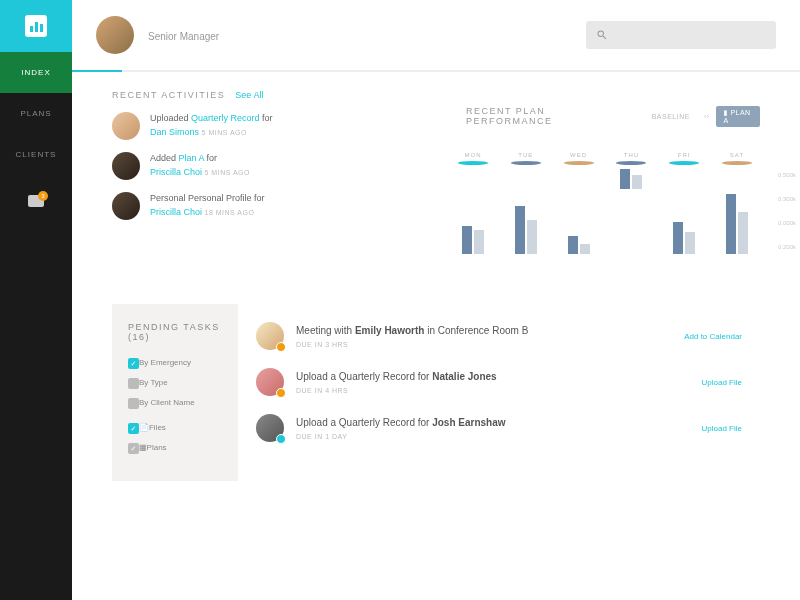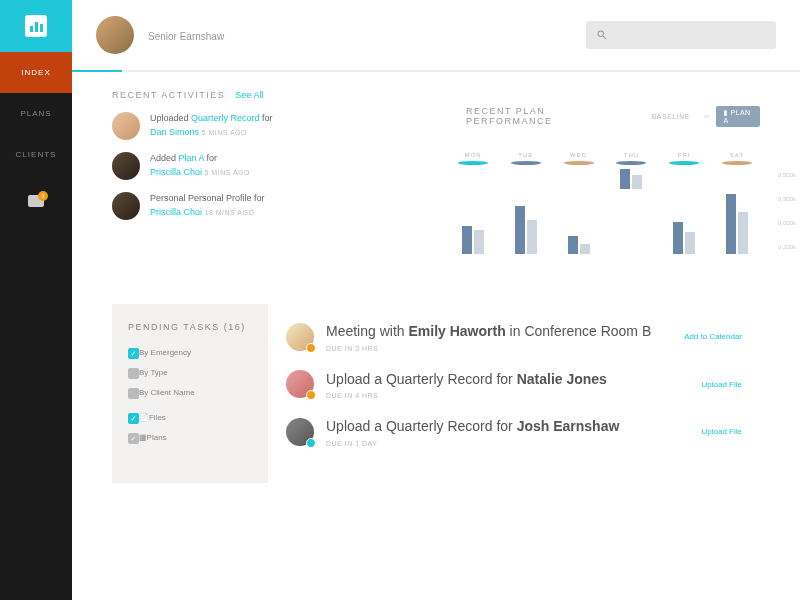--- a/index.html
+++ b/index.html
@@ -4,21 +4,21 @@
 <style>
 *{margin:0;padding:0;box-sizing:border-box;font-family:Helvetica,Arial,sans-serif}
 body{width:800px;height:600px;background:#fff;overflow:hidden;font-size:10px;color:#555}
 .app{display:flex;height:100%}
 .sidebar{width:72px;background:#1a1a1a;display:flex;flex-direction:column;align-items:center}
 .logo{width:72px;height:52px;background:#1fc7d8;display:flex;align-items:center;justify-content:center}
 .logo-inner{width:22px;height:22px;background:#fff;border-radius:3px;display:flex;align-items:center;justify-content:center}
 .logo-bars{display:flex;gap:2px;align-items:flex-end;height:12px}
 .logo-bars span{width:3px;background:#1fc7d8}
 .nav-item{width:100%;padding:16px 0;text-align:center;color:#888;font-size:8px;letter-spacing:1px;cursor:pointer}
-.nav-item.active{background:#c2410c;color:#fff}
+.nav-item.active{background:#15803d;color:#fff}
 .notif{margin-top:20px;position:relative}
 .notif-icon{width:16px;height:12px;background:#ccc;border-radius:2px;display:inline-block}
 .notif-badge{position:absolute;top:-4px;right:-4px;background:#f39c12;color:#fff;width:10px;height:10px;border-radius:50%;font-size:6px;display:flex;align-items:center;justify-content:center}
 .main{flex:1;display:flex;flex-direction:column;overflow:hidden}
 .header{display:flex;align-items:center;padding:16px 24px;gap:14px}
 .avatar{width:38px;height:38px;border-radius:50%;background:linear-gradient(135deg,#d4a574,#8b6f47)}
 .avatar.a2{background:linear-gradient(135deg,#e8c4a0,#c9976b)}
 .avatar.a3{background:linear-gradient(135deg,#5a4a3a,#2a1f18)}
 .avatar.a4{background:linear-gradient(135deg,#f4e8c1,#d4a574)}
 .avatar.a5{background:linear-gradient(135deg,#e8a0a0,#c96b6b)}
@@ -49,31 +49,31 @@
 .days{display:flex;justify-content:space-between;font-size:6px;color:#bbb;letter-spacing:1px;margin-bottom:4px;position:relative}
 .days div{position:relative;text-align:center;width:30px}
 .day-dot{width:4px;height:4px;border-radius:50%;margin:3px auto 0}
 .bars{display:flex;justify-content:space-between;align-items:flex-end;height:85px;position:relative}
 .bar-group{display:flex;gap:2px;align-items:flex-end;width:30px;justify-content:center}
 .bar{width:10px}
 .bar.b1{background:#6b87a8}
 .bar.b2{background:#cdd6df}
 .ylabels{position:absolute;right:-36px;top:20px;font-size:6px;color:#ccc;display:flex;flex-direction:column;gap:18px}
 .pending{margin-top:22px;display:flex;background:#f3f2f0}
-.pending-side{width:156px;padding:18px 16px}
+.pending-side{width:126px;padding:18px 16px}
 .pending-title{font-size:9px;letter-spacing:1.5px;color:#888;margin-bottom:16px}
 .filter{display:flex;align-items:flex-start;font-size:8px;color:#888;margin-bottom:9px;cursor:pointer}
 .cb{width:11px;height:11px;border-radius:2px;display:flex;align-items:center;justify-content:center;font-size:7px;color:#fff}
 .cb.on{background:#1fc7d8}
 .cb.off{background:#bbb}
 .filter-set{margin-top:14px}
 .pending-list{flex:1;background:#fff;padding:18px 18px}
 .task{display:flex;align-items:center;gap:12px;margin-bottom:18px}
 .task-body{flex:1}
-.task-title{font-size:14px;color:#555;line-height:1.4}
+.task-title{font-size:10px;color:#555;line-height:1.4}
 .task-title .hl{font-weight:600}
 .task-meta{font-size:7px;color:#bbb;letter-spacing:0.5px;margin-top:3px}
 .task-action{font-size:8px;color:#1fc7d8;cursor:pointer}
 .av-wrap{position:relative}
 .av-badge{position:absolute;bottom:-2px;right:-2px;width:10px;height:10px;border-radius:50%;background:#f39c12;border:1px solid #fff}
 .av-badge.blue{background:#1fc7d8}
 </style>
 </head>
 <body>
 
@@ -94,21 +94,21 @@
   <div class="notif">
    <span class="notif-icon"></span>
    <span class="notif-badge">3</span>
   </div>
  </div>
 
  <div class="main">
   <div class="header">
    <div class="avatar"></div>
    <div>
-    <div class="user-role">Senior Earnshaw</div>
+    <div class="user-role">Senior Manager</div>
    </div>
    <div class="search">
     <svg viewBox="0 0 24 24">
             <path d="M15.5 14h-.79l-.28-.27A6.471 6.471 0 0016 9.5 6.5 6.5 0 109.5 16c1.61 0 3.09-.59 4.23-1.57l.27.28v.79l5 4.99L20.49 19l-4.99-5zm-6 0C7.01 14 5 11.99 5 9.5S7.01 5 9.5 5 14 7.01 14 9.5 11.99 14 9.5 14z"></path>
           </svg>
    </div>
   </div>
   <div class="loader"></div>
 
   <div class="content">

